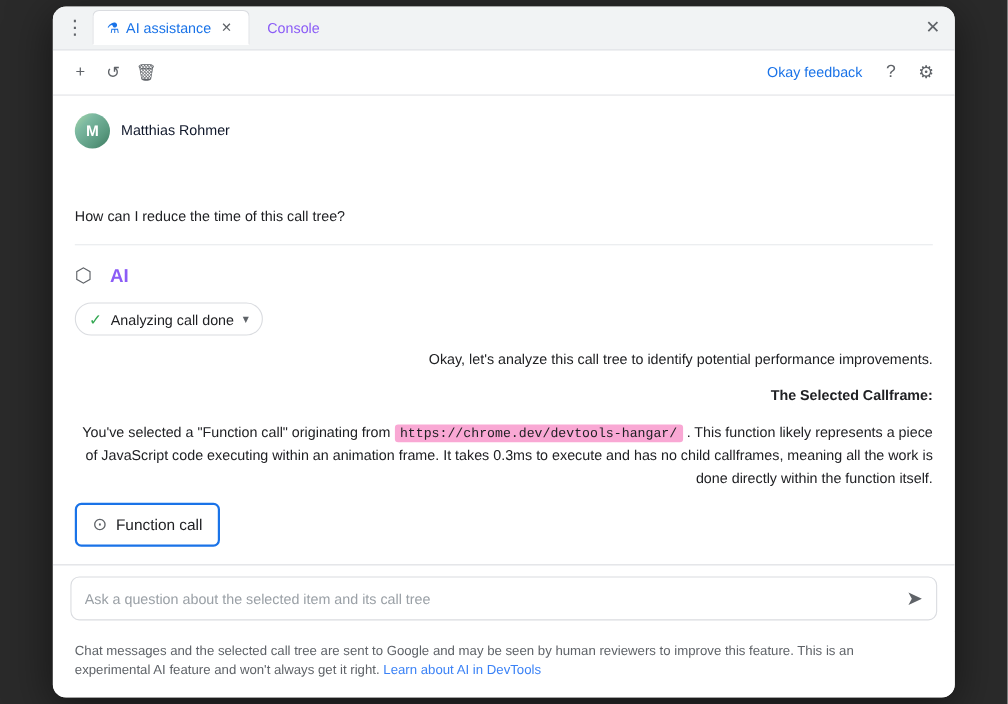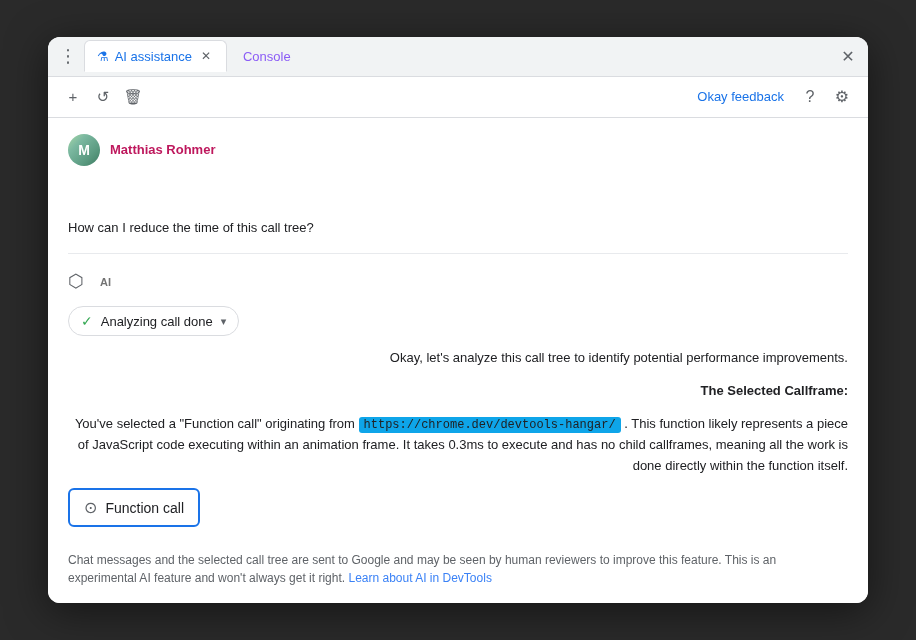--- a/index.html
+++ b/index.html
@@ -154,22 +154,22 @@
       background: linear-gradient(135deg, #a8d8a8 0%, #7bb8a0 30%, #5a9a80 70%, #3d7a60 100%);
       display: flex;
       align-items: center;
       justify-content: center;
       font-size: 14px;
       color: #fff;
       font-weight: bold;
     }
     .user-name {
       font-size: 13px;
-      font-weight: 700;
-      color: #be185d;
+      font-weight: 400;
+      color: #0f172a;
     }
     .user-text {
       font-size: 13px;
       color: #202124;
       line-height: 1.5;
       margin-left: 0;
       margin-top: 44px;
     }
     .divider {
       border: none;
@@ -187,23 +187,23 @@
       align-items: center;
       gap: 8px;
     }
     .ai-avatar {
       width: 24px;
       height: 24px;
       color: #5f6368;
       font-size: 18px;
     }
     .ai-label {
-      font-size: 11px;
+      font-size: 17px;
       font-weight: 600;
-      color: #737373;
+      color: #8b5cf6;
     }
     
     .analyzing-pill {
       display: inline-flex;
       align-items: center;
       gap: 8px;
       padding: 6px 12px;
       border: 1px solid #dadce0;
       border-radius: 20px;
       background: #ffffff;
@@ -227,21 +227,21 @@
       font-size: 13px;
       color: #202124;
       line-height: 1.6;
       text-align: right;
     }
     .ai-text strong {
       font-weight: 600;
     }
     code {
       font-family: 'Courier New', monospace;
-      background: #0ea5e9;
+      background: #f9a8d4;
       padding: 1px 5px;
       border-radius: 3px;
       font-size: 12px;
     }
     
     .function-call-badge {
       display: inline-flex;
       align-items: center;
       gap: 8px;
       padding: 8px 14px;
@@ -380,18 +380,26 @@
         <span>. This function likely represents a piece of JavaScript code executing within an animation frame. It takes 0.3ms to execute and has no child callframes, meaning all the work is done directly within the function itself.</span>
       </div>
 
       <div class="function-call-badge">
         <span class="function-call-icon">⊙</span>
         <span class="function-call-text">Function call</span>
       </div>
     </div>
   </div>
 
+  <div class="input-area">
+    <div class="input-box">
+      <input type="text" placeholder="Ask a question about the selected item and its call tree" style="">
+      <div class="send-btn">
+        <span>➤</span>
+      </div>
+    </div>
+  </div>
 
   <div class="footer">
     <span>Chat messages and the selected call tree are sent to Google and may be seen by human reviewers to improve this feature. This is an experimental AI feature and won't always get it right.</span>
     <a href="#">Learn about AI in DevTools</a>
   </div>
 </div>
 
 </body></html>

